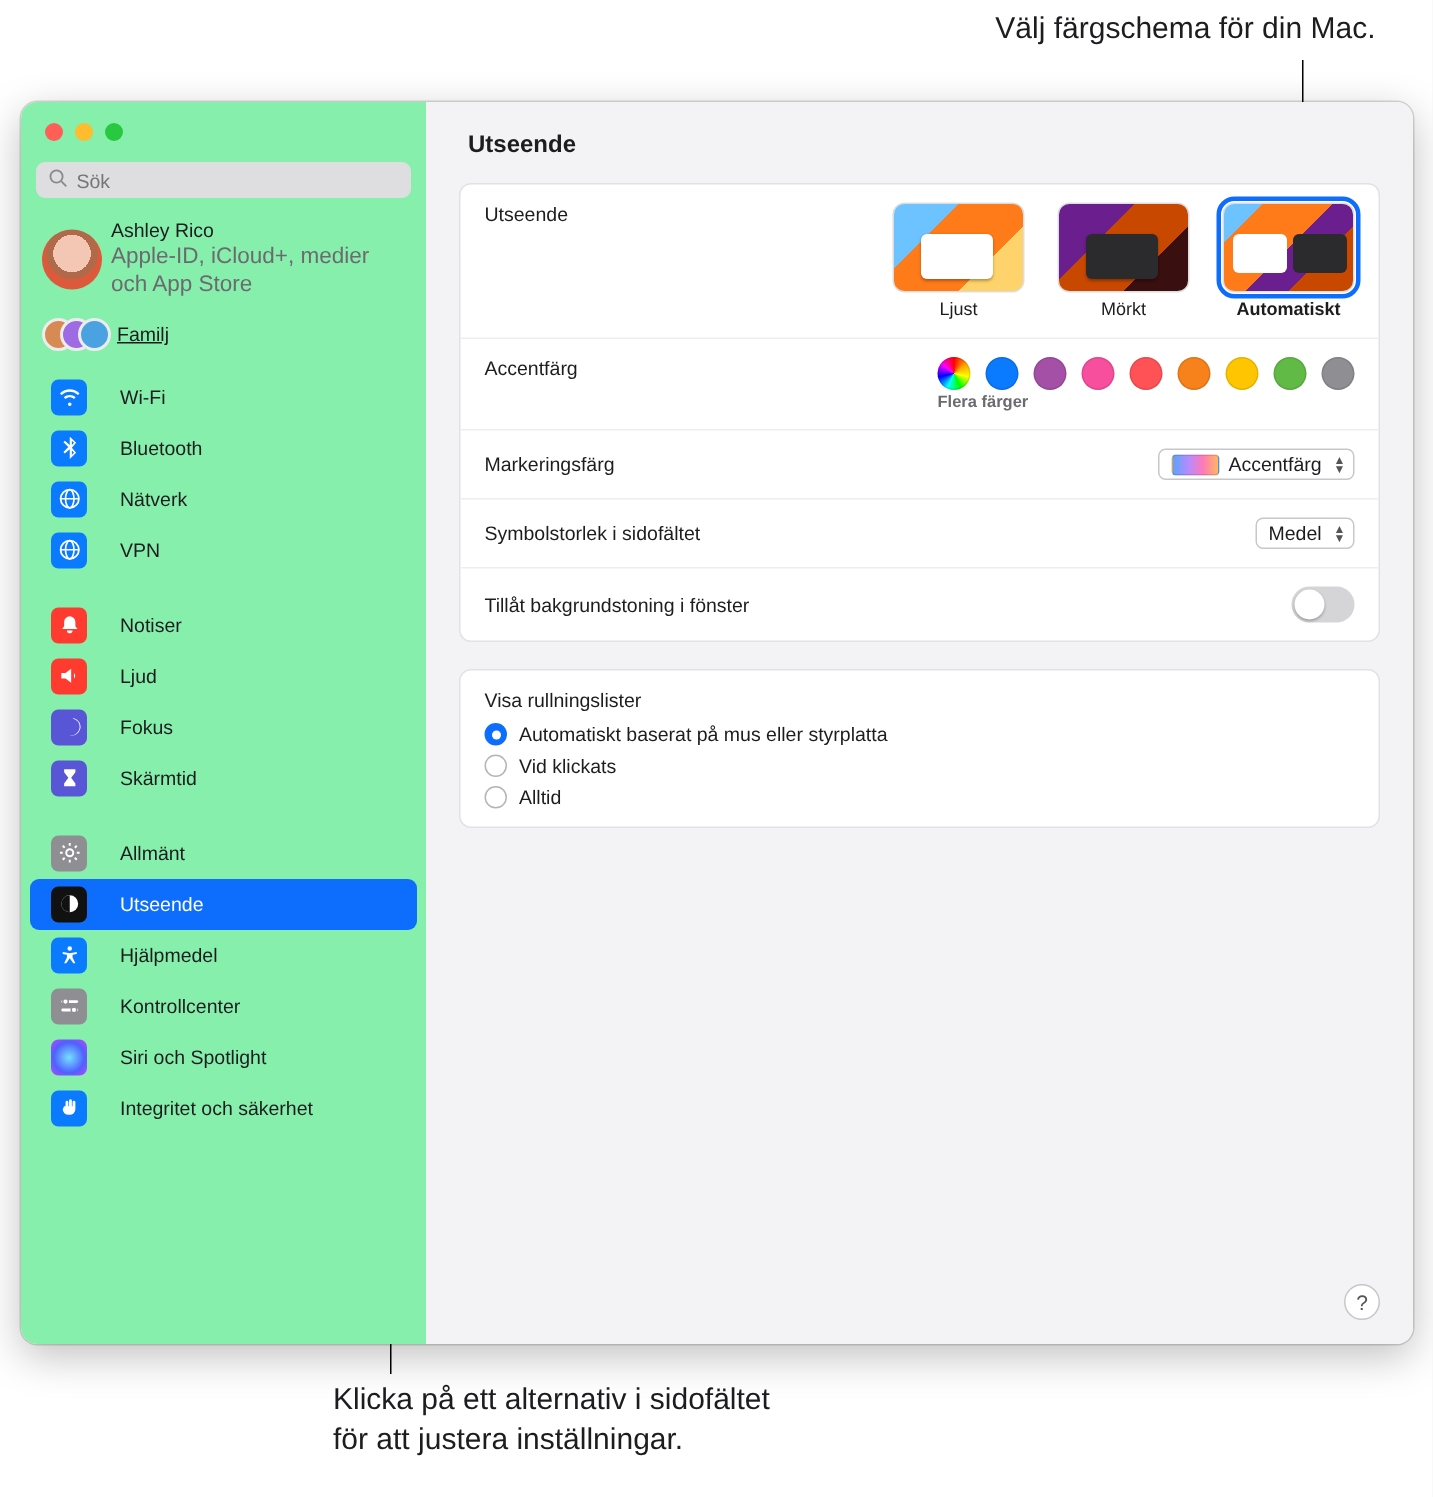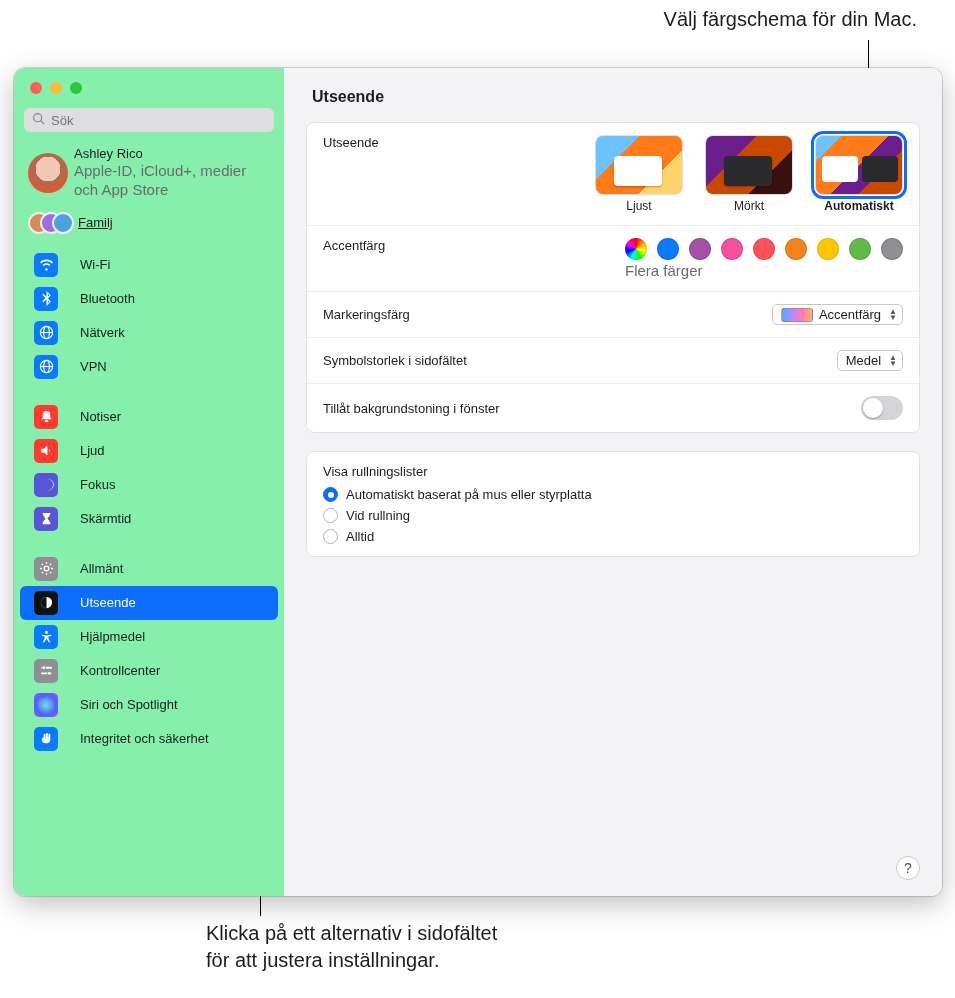--- a/index.html
+++ b/index.html
@@ -30,21 +30,21 @@
   .callout-line-bottom {
     position: absolute;
     left: 260px;
     top: 706px;
     width: 1px;
     height: 210px;
     background: #000;
   }
   .callout-bottom {
     position: absolute;
-    left: 206px;
+    left: 222px;
     top: 920px;
     font-size: 20px;
     line-height: 1.35;
   }
   .window {
     position: absolute;
     top: 68px;
     left: 14px;
     width: 928px;
     height: 828px;
@@ -199,24 +199,25 @@
   .theme.selected .theme-label { font-weight: 700; }
   .swatches { display: flex; gap: 10px; flex-wrap: wrap; align-items: center; }
   .swatch {
     width: 22px; height: 22px; border-radius: 50%; cursor: pointer;
     box-shadow: inset 0 0 0 1px rgba(0,0,0,0.1);
   }
   .swatch.multi {
     background: conic-gradient(red, orange, yellow, lime, cyan, blue, magenta, red);
   }
   .swatch-label-below {
-    font-size: 15px; color: #6b6b6f;
+    font-size: 11px; color: #6b6b6f;
     margin-top: 2px;
     display: block;
     width: 100%;
+    font-weight: bold;
   }
   .popup {
     display: inline-flex;
     align-items: center;
     background: #fff;
     border: 1px solid #c8c8cc;
     border-radius: 5px;
     padding: 2px 3px 2px 8px;
     font-size: 13px;
     gap: 6px;
@@ -531,21 +532,21 @@
       <div class="panel">
         <div class="row" style="flex-direction:column;align-items:flex-start">
           <div class="radio-group">
             <div class="group-title">Visa rullningslister</div>
             <label class="radio-option">
               <span class="radio checked"></span>
               <span>Automatiskt baserat på mus eller styrplatta</span>
             </label>
             <label class="radio-option">
               <span class="radio"></span>
-              <span>Vid rullning</span>
+              <span>Vid klickats</span>
             </label>
             <label class="radio-option">
               <span class="radio"></span>
               <span>Alltid</span>
             </label>
           </div>
         </div>
       </div>
     </div>
 

